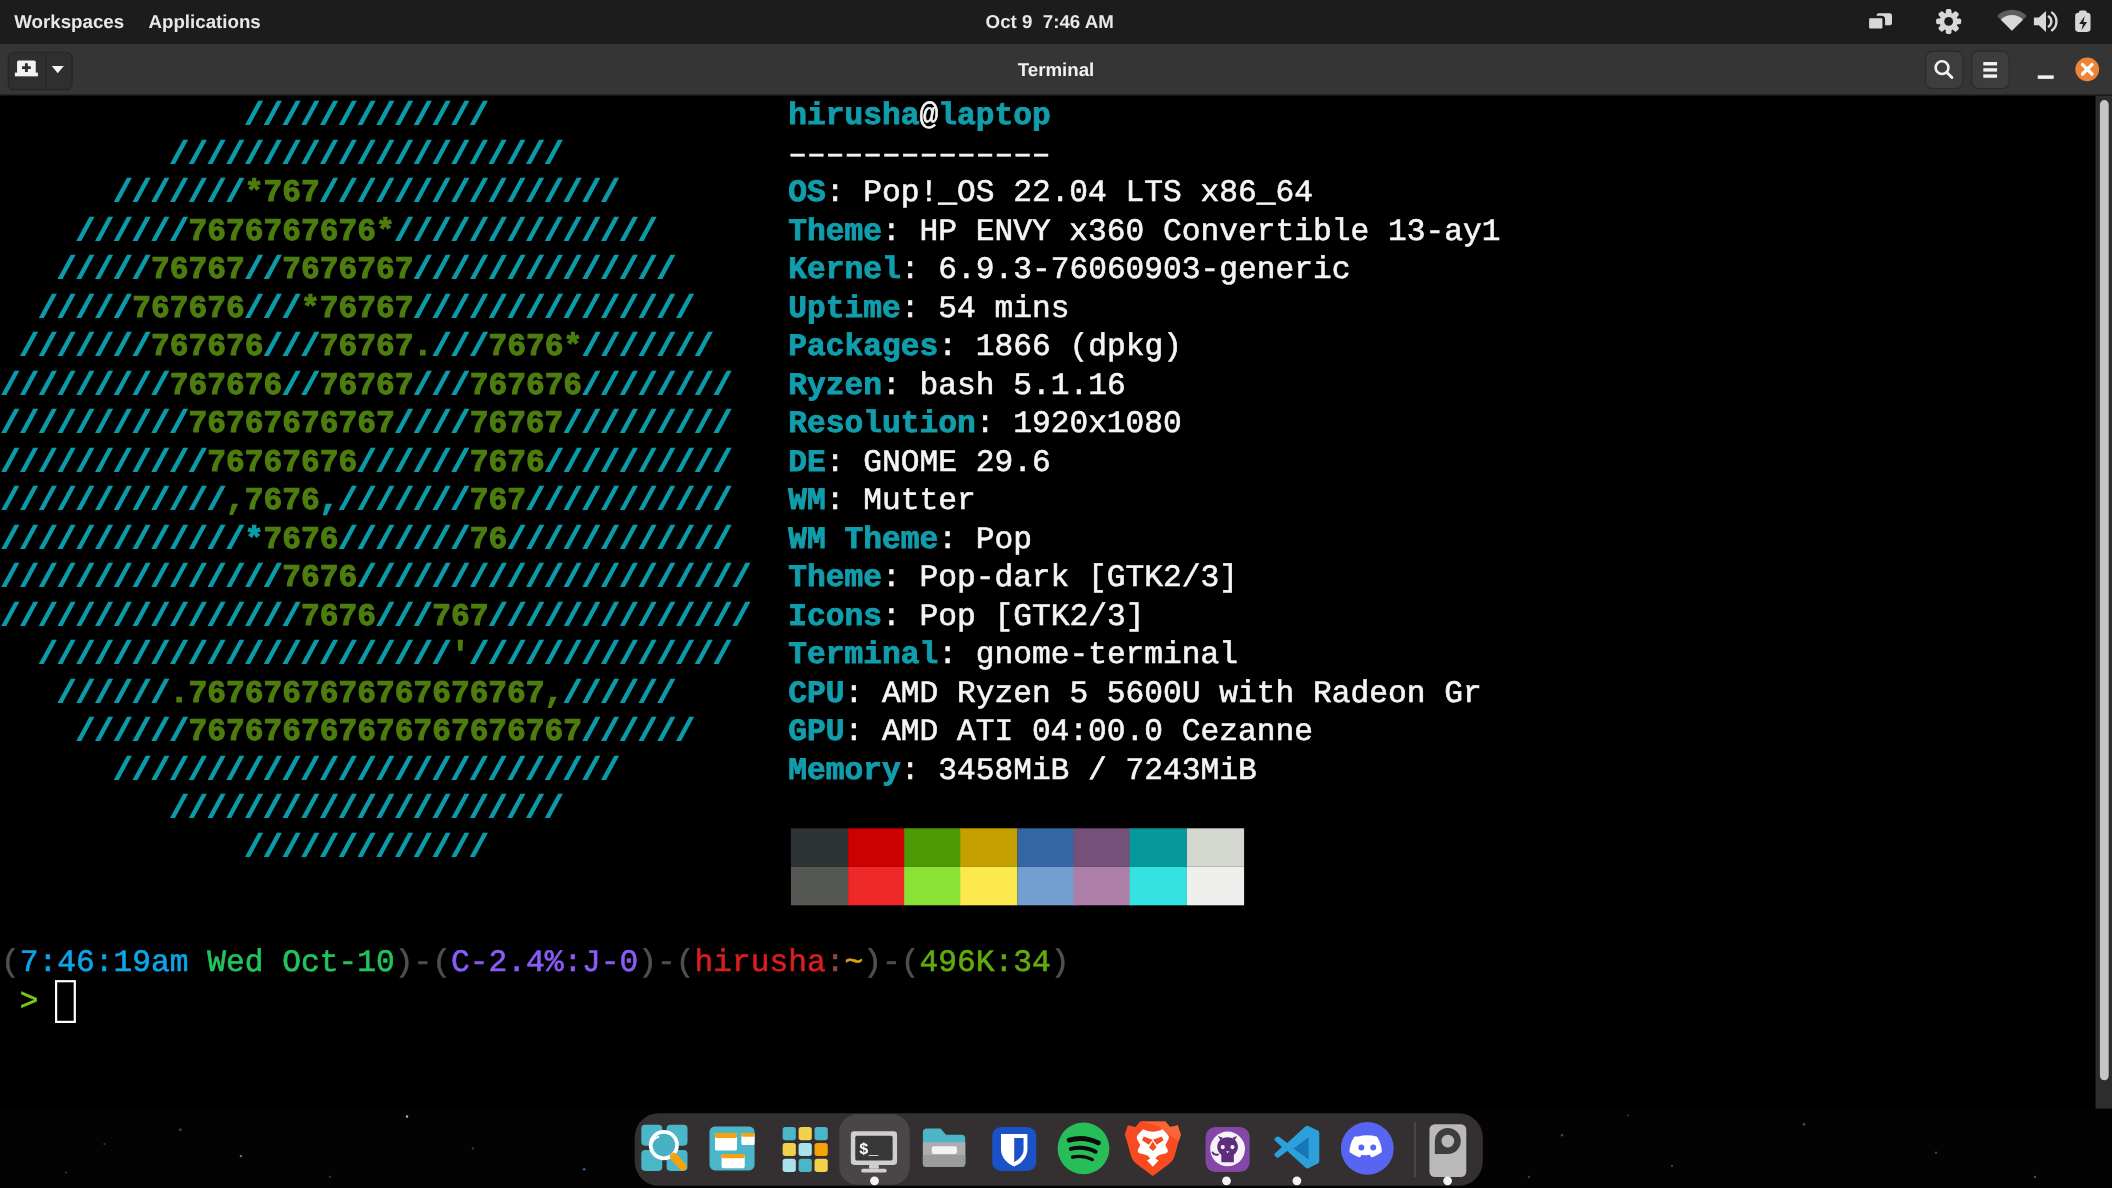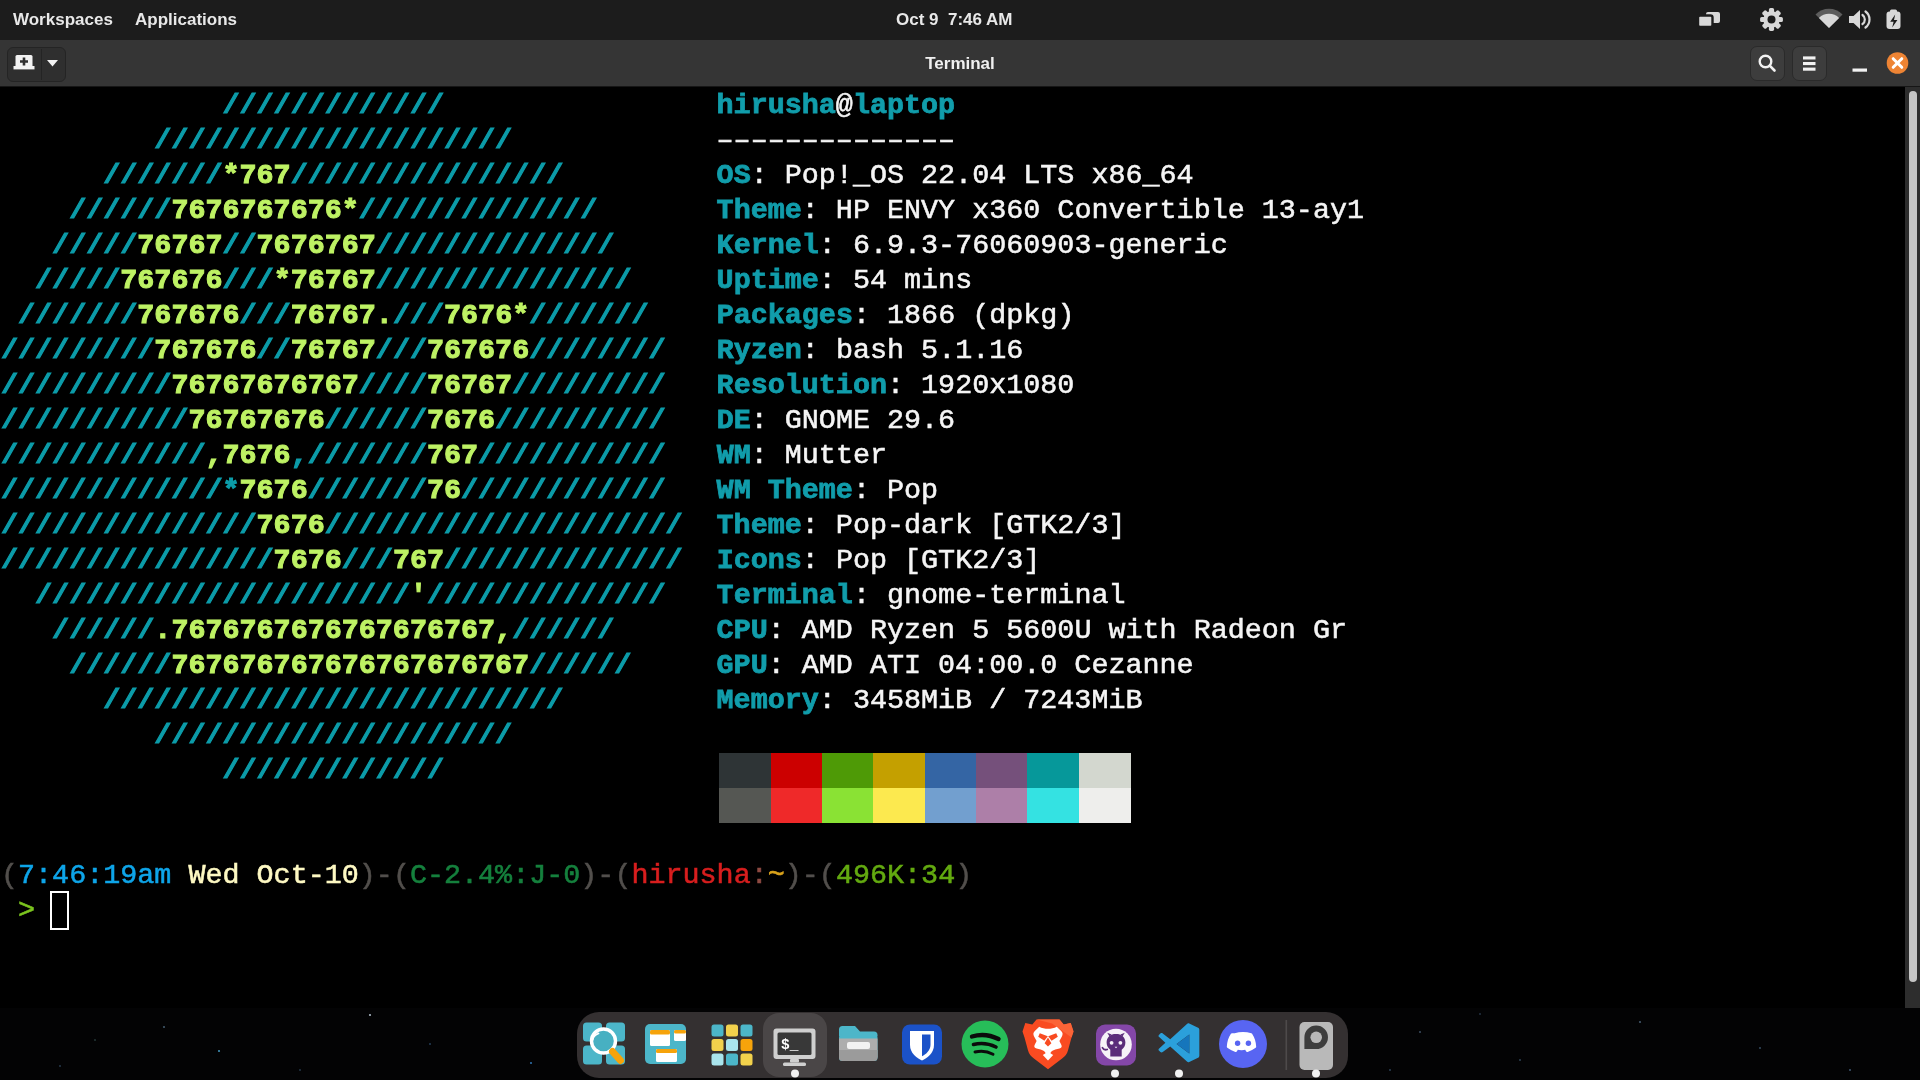--- a/index.html
+++ b/index.html
@@ -6,27 +6,27 @@
 #page { position:relative; width:1920px; height:1080px; background:#000; }
 #topbar { position:absolute; left:0; top:0; width:1920px; height:40px; background:#1c1c1c; }
 #topbar .txt { position:absolute; top:0; height:40px; line-height:40px; color:#e8e8e8; font-weight:bold; font-size:17px;text-align:right; }
 #titlebar { position:absolute; left:0; top:40px; width:1920px; height:47px; background:#353535; border-bottom:1px solid #161616; }
 .tbtn { position:absolute; background:#2f2f2f; border:1px solid #242424; border-radius:6px; }
 .rbtn { position:absolute; background:#3d3d3d; border:1px solid #2a2a2a; border-radius:7px; }
 #term { position:absolute; left:0; top:87px; width:1920px; height:921px; background:#000; }
 pre { position:absolute; left:1px; top:0.5px; font-family:"Liberation Mono", monospace; font-size:28.4px; line-height:35px; color:#f5f5f5; -webkit-text-stroke:0.55px currentColor; }
 pre b { font-weight:bold; }
 .c { color:#0C9CA9; -webkit-text-stroke:1.15px currentColor; }
-.w { color:#bef264; -webkit-text-stroke:1.05px currentColor; }
+.w { color:#4d7c0f; -webkit-text-stroke:1.05px currentColor; }
 .l { color:#119DAB; -webkit-text-stroke:0.8px currentColor; }
 .v { color:#f5f5f5; font-weight:normal; }
 .g { color:#524f4c; }
 .cy { color:#0ea5e9; }
-.bl { color:#fef9c3; }
-.ma { color:#15803d; }
+.bl { color:#22c55e; }
+.ma { color:#8b5cf6; }
 .re { color:#d81e1e; }
 .dr { color:#8d4a42; }
 .go { color:#d9a21b; }
 .gr { color:#63aa10; }
 .pg { color:#7cc51f; }
 #cursor { position:absolute; left:50px; top:891px; width:19px; height:39px; border:2.4px solid #fff; }
 #scrollgutter { position:absolute; left:1905px; top:87px; width:15px; height:921px; background:#2d2d2d; }
 #scrollthumb { position:absolute; left:1908.5px; top:91px; width:8px; height:891px; border-radius:4px; background:#c5c5c5; }
 #desktop { position:absolute; left:0; top:1008px; width:1920px; height:72px; background:#030304; }
 #dock { position:absolute; left:577px; top:1012px; width:771px; height:66px; background:#343031; border-radius:22px; }

